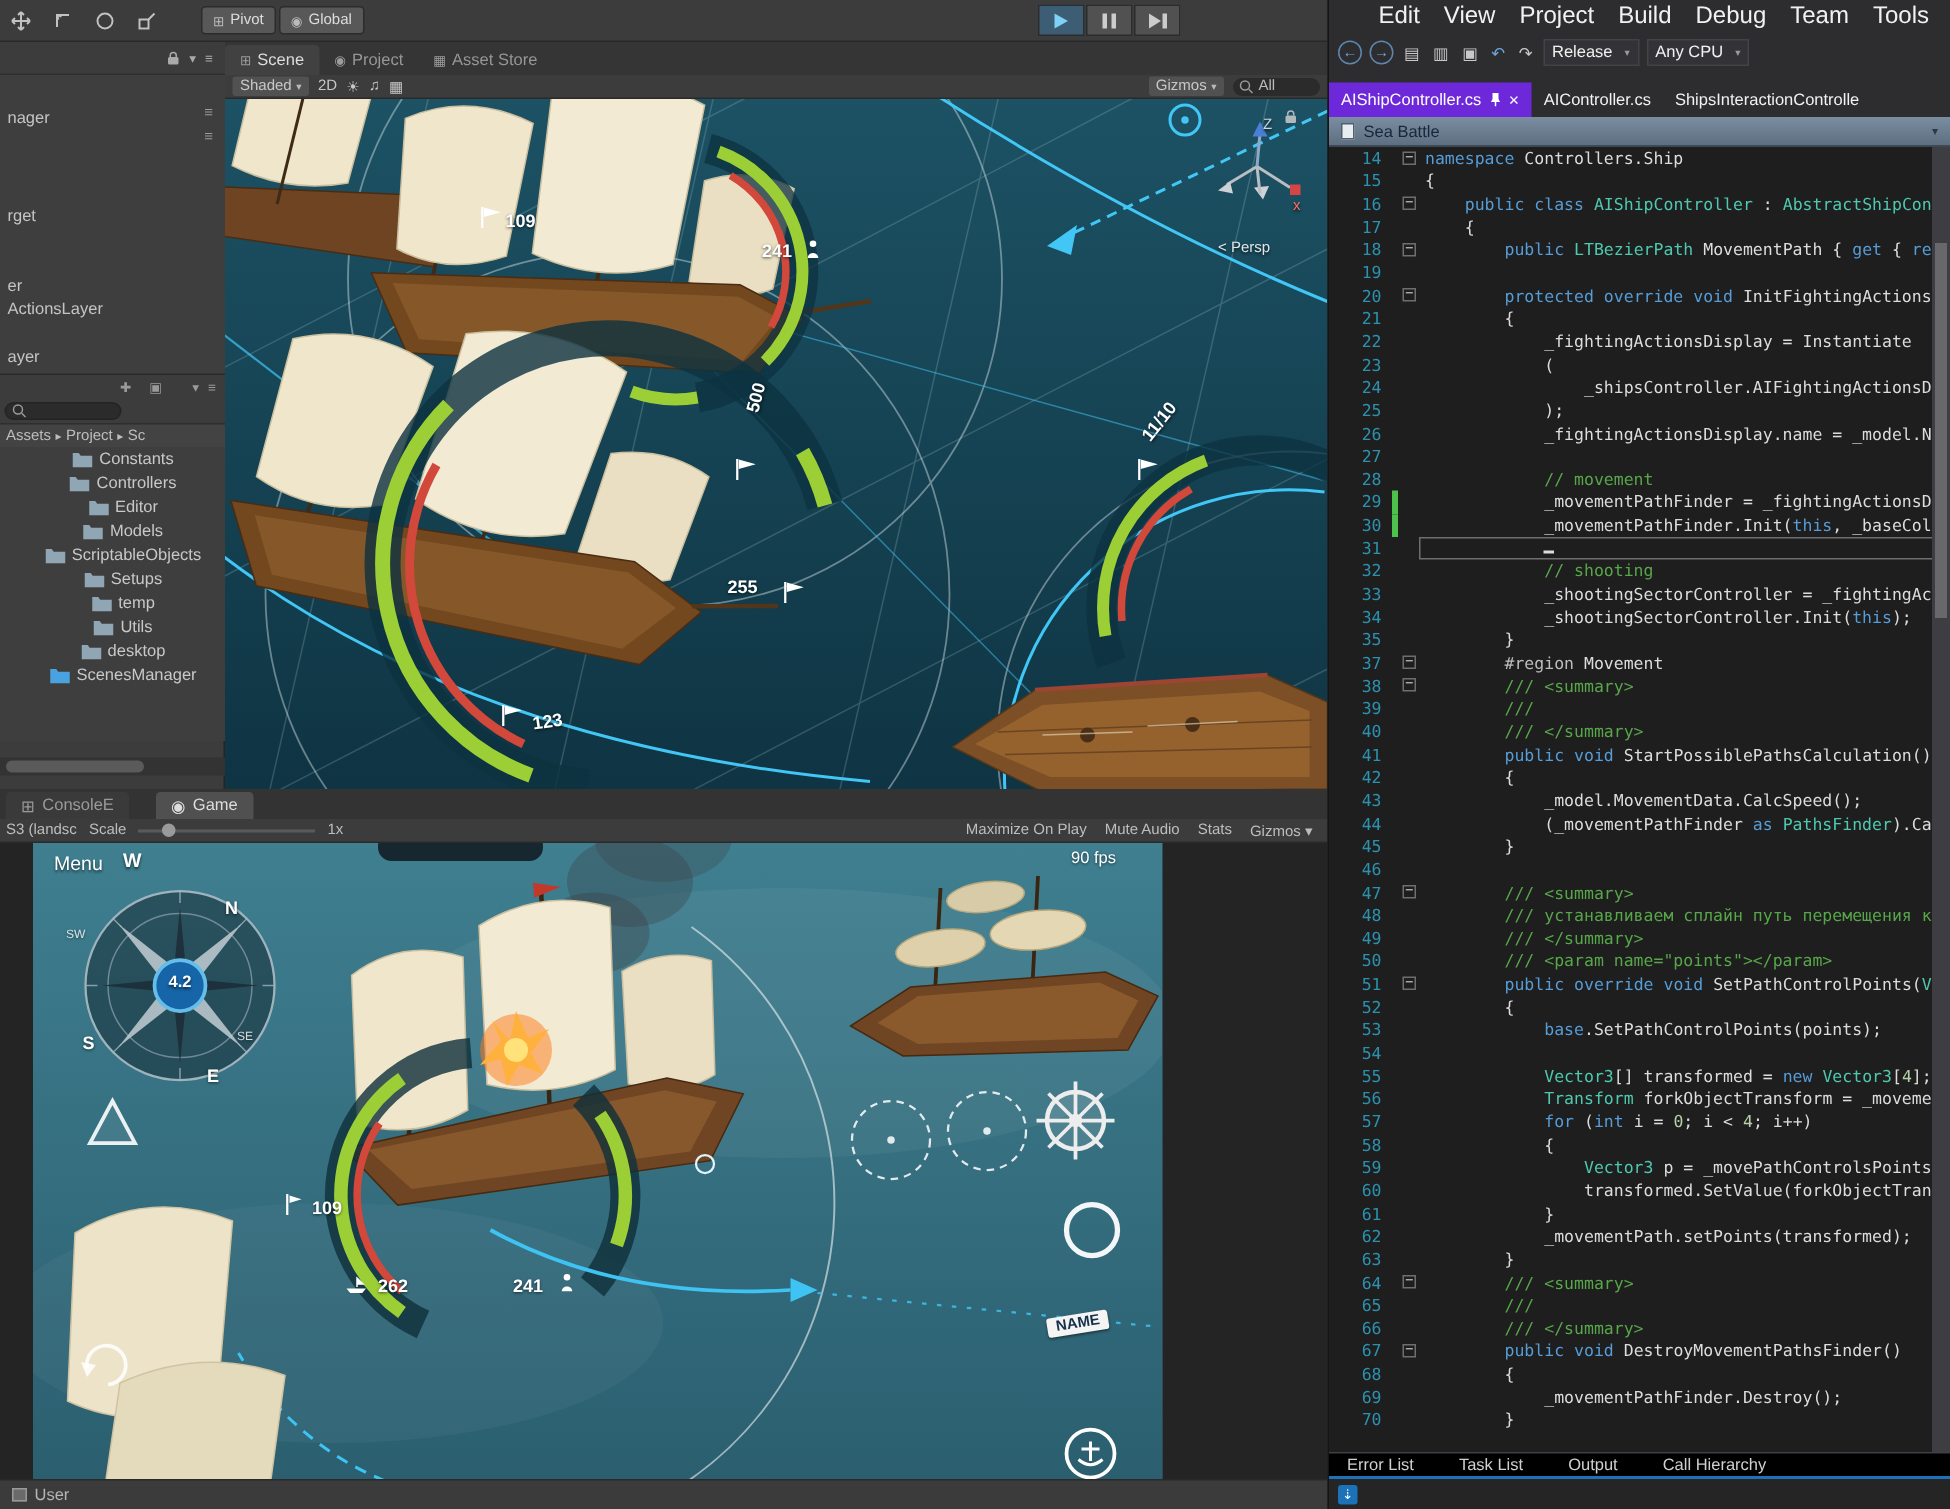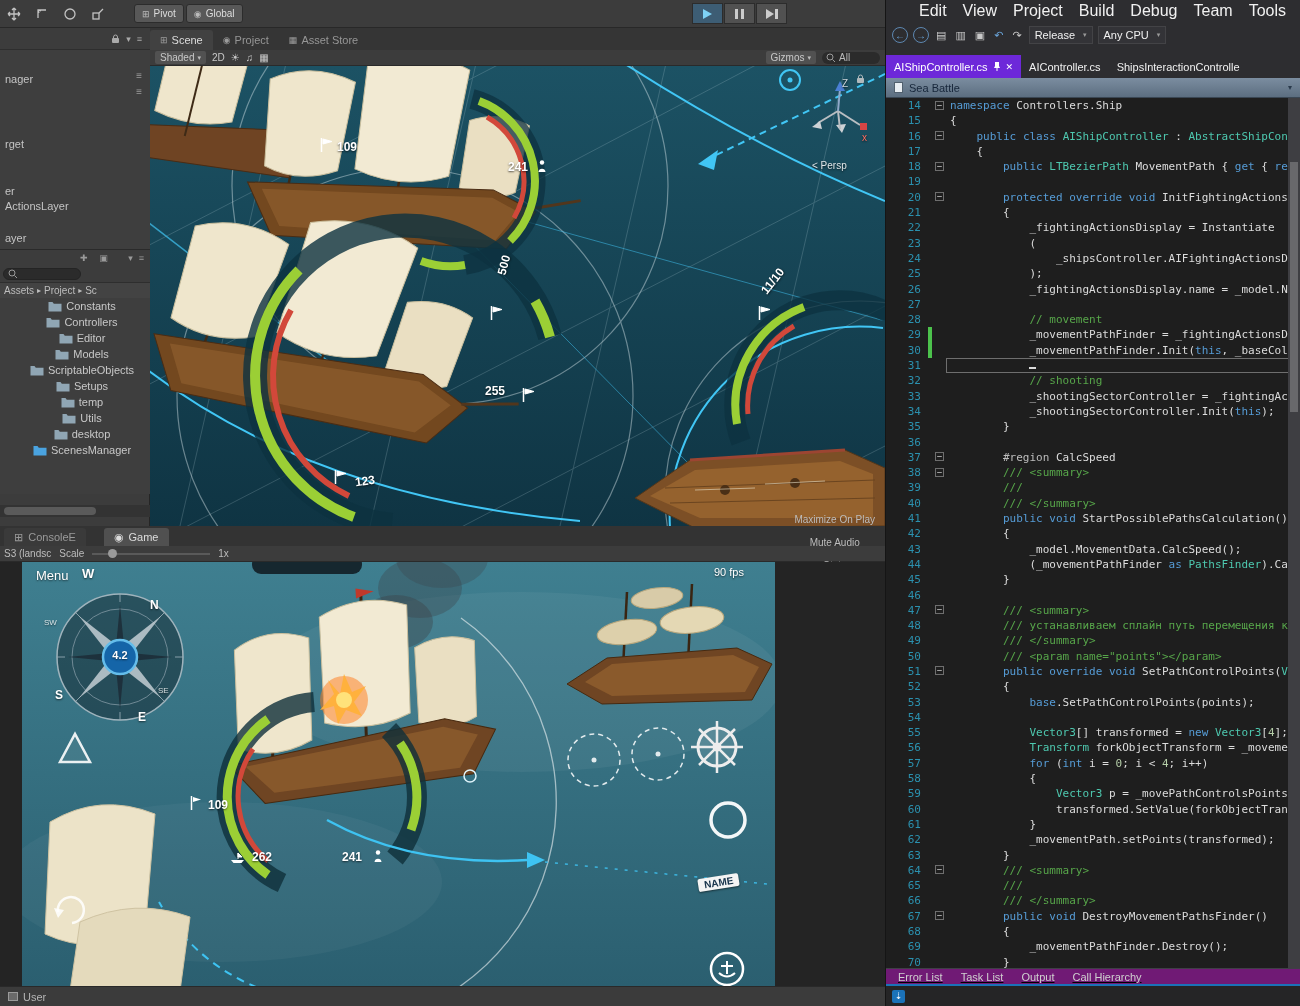--- a/index.html
+++ b/index.html
@@ -54,21 +54,21 @@
   .ov { position:absolute; color:#fff; font-size:12px; font-weight:bold; text-shadow:0 1px 2px rgba(0,0,0,.65); white-space:nowrap; }
   .ov.small { font-size:10px; font-weight:normal; }
 
   
   .console-row { position:absolute; left:0; top:526px; width:885px; height:20px; background:#333; display:flex; align-items:flex-end; }
   .c-tab { height:18px; display:flex; align-items:center; gap:5px; padding:0 10px; font-size:11px; color:#9a9a9a; background:#3a3a3a; border-radius:3px 3px 0 0; margin-left:4px; }
   .c-tab.active { background:#505050; color:#ddd; margin-left:18px; }
   .game-bar { position:absolute; left:0; top:546px; width:885px; height:16px; background:#3c3c3c; border-bottom:1px solid #2a2a2a; display:flex; align-items:center; gap:8px; padding:0 4px; font-size:10px; color:#bdbdbd; }
   .slider { width:118px; height:2px; background:#5a5a5a; position:relative; }
   .slider i { position:absolute; left:16px; top:-4px; width:9px; height:9px; border-radius:50%; background:#9a9a9a; }
-  .gb-right { margin-left:auto; display:flex; gap:12px; align-items:center; padding-right:6px;flex-direction:column; }
+  .gb-right { margin-left:auto; display:flex; gap:12px; align-items:center; padding-right:6px; }
 
   .game-wrap { position:absolute; left:0; top:562px; width:885px; height:424px; background:#242424; }
   .game-view { position:absolute; left:22px; top:0; width:753px; height:424px; overflow:hidden; background:#326b7c; }
   .gv-label { position:absolute; color:#fff; text-shadow:0 1px 2px rgba(0,0,0,.6); white-space:nowrap; }
   .pill { position:absolute; left:230px; top:-7px; width:110px; height:19px; background:rgba(13,20,26,.82); border-radius:9px; }
   .name-tag { position:absolute; left:676px; top:314px; background:#f4f4f4; color:#16324a; font-size:10px; font-weight:bold; padding:1px 6px; border-radius:2px; transform:rotate(-9deg); box-shadow:0 1px 2px rgba(0,0,0,.5); }
 
   .u-status { position:absolute; left:0; top:986px; width:885px; height:20px; background:#3b3b3b; border-top:1px solid #292929; display:flex; align-items:center; gap:5px; padding:0 8px; color:#b5b5b5; font-size:11px; }
   .u-status .sq { width:10px; height:9px; border:1px solid #9a9a9a; background:#6a6a6a; }
 
@@ -98,21 +98,21 @@
   .cl .chg.on { background:#4cc24c; }
   .cl .fold { flex:none; width:13px; position:relative; color:#c8c8c8; }
   .cl .fold.box { border:1px solid #6e6e6e; width:9px; height:9px; margin:2.5px 2px 0; font-size:9px; line-height:7px; text-align:center; background:#1e1e1e; }
   .cl .txt { flex:1; white-space:pre; overflow:hidden; padding-left:4px; }
   .cl.cur .txt { outline:1px solid #6e6e6e; outline-offset:-1px; }
   .caret { display:inline-block; width:7px; height:10px; border-bottom:2px solid #dcdcdc; }
   .k{color:#569cd6} .t{color:#4ec9b0} .c{color:#57a64a} .p{color:#dcdcdc} .n{color:#b5cea8} .pp{color:#bdbdbd}
   .vscroll { position:absolute; right:0; top:0; width:12px; height:870px; background:#3e3e42; }
   .vscroll i { display:block; margin:64px 2px 0; width:8px; height:250px; background:#68686b; }
 
-  .vs-bottom-tabs { height:18px; background:#701a75; border-top:1px solid #3f3f46; border-bottom:2px solid #1b72b8; display:flex; align-items:center; gap:2px; padding-left:4px;text-decoration:underline; }
+  .vs-bottom-tabs { height:18px; background:#000000; border-top:1px solid #3f3f46; border-bottom:2px solid #1b72b8; display:flex; align-items:center; gap:14px; padding-left:4px; }
   .vb-tab { color:#d0d0d0; font-size:11px; padding:1px 8px; }
   .vs-status { height:20px; background:#252526; display:flex; align-items:center; padding-left:6px; }
   .vs-status .blue-ico { width:13px; height:13px; background:#1b72b8; color:#fff; font-size:9px; display:flex; align-items:center; justify-content:center; border-radius:2px; }
 </style>
 </head>
 <body>
 
 <div id="root">
 
   <div id="unity">
@@ -832,30 +832,24 @@
             <span class="fold"></span>
             <span class="txt"><span class="p">            _shootingSectorController.Init(</span><span class="k">this</span><span class="p">);</span></span>
           </div>
           <div class="cl">
             <span class="ln">35</span>
             <span class="chg"></span>
             <span class="fold"></span>
             <span class="txt"><span class="p">        }</span></span>
           </div>
           <div class="cl">
-            <span class="ln">36</span>
-            <span class="chg"></span>
-            <span class="fold"></span>
-            <span class="txt"></span>
-          </div>
-          <div class="cl">
             <span class="ln">37</span>
             <span class="chg"></span>
             <span class="fold box">−</span>
-            <span class="txt"><span class="pp">        #region</span><span class="p"> CalcSpeed</span></span>
+            <span class="txt"><span class="pp">        #region</span><span class="p"> Movement</span></span>
           </div>
           <div class="cl">
             <span class="ln">38</span>
             <span class="chg"></span>
             <span class="fold box">−</span>
             <span class="txt"><span class="c">        /// &lt;summary&gt;</span></span>
           </div>
           <div class="cl">
             <span class="ln">39</span>
             <span class="chg"></span>

